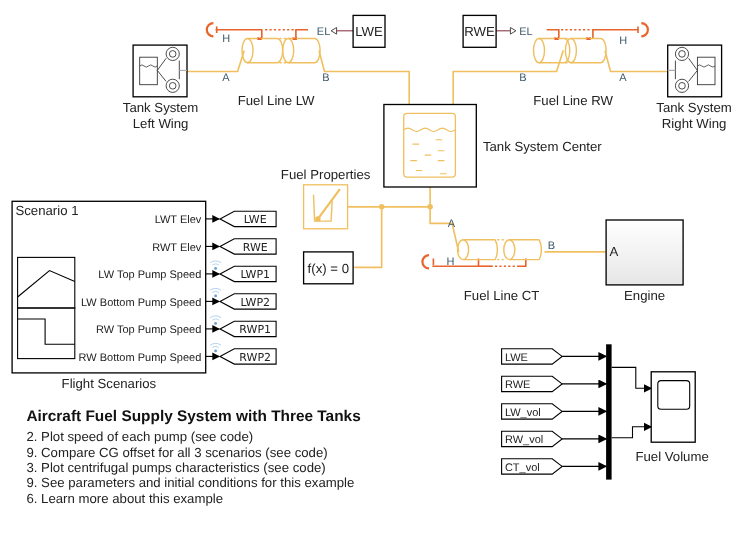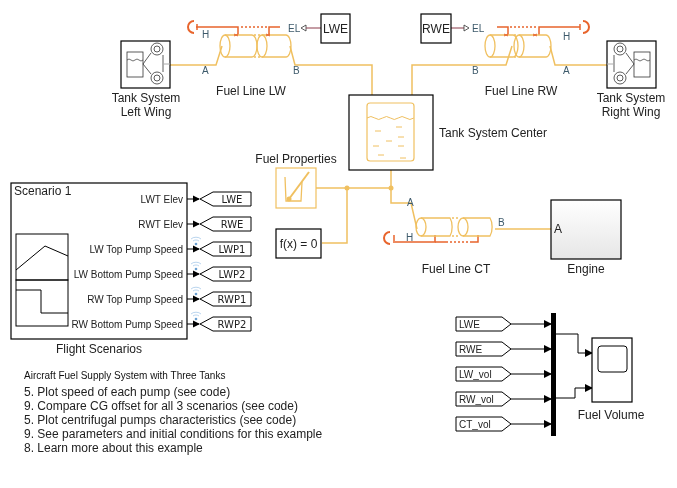--- a/index.html
+++ b/index.html
@@ -4,21 +4,21 @@
 <style>
   html, body { margin: 0; padding: 0; background: #ffffff; }
   body { width: 677px; height: 488px; position: relative; overflow: hidden;
          font-family: "Liberation Sans", sans-serif; color: #222; }
   svg#canvas { position: absolute; left: 0; top: 0; }
   .lbl { font-family: "Liberation Sans", sans-serif; font-size: 12px; fill: #222; }
   .plbl { font-family: "Liberation Sans", sans-serif; font-size: 10px; fill: #3d5a6b; }
   .sm { font-family: "Liberation Sans", sans-serif; font-size: 10px; fill: #222; }
   .gotolbl { font-family: "DejaVu Sans", sans-serif; font-size: 10px; fill: #222; }
   .annot { position: absolute; left: 24px; top: 370px; font-family: "Liberation Sans", sans-serif; }
-  .annot .title { font-weight: normal; font-size: 10px; color: #111; margin-bottom: 4px; }
+  .annot .title { font-weight: bold; font-size: 14px; color: #111; margin-bottom: 4px; }
   .annot .item { font-size: 12px; color: #222; line-height: 14px; cursor: pointer; }
 </style>
 </head>
 <body>
 
 <svg id="canvas" width="677" height="488" viewBox="0 0 677 488" xmlns="http://www.w3.org/2000/svg">
   <defs>
     <marker id="arr" markerWidth="8" markerHeight="8" refX="7" refY="4" orient="auto" markerUnits="userSpaceOnUse">
       <path d="M0,0 L8,4 L0,8 Z" fill="#000"></path>
     </marker>
@@ -293,19 +293,19 @@
   <g>
     <rect x="592" y="338" width="40" height="64" fill="#fff" stroke="#000" stroke-width="1.2"></rect>
     <rect x="598" y="346" width="29" height="26" rx="3" fill="#fff" stroke="#000" stroke-width="1"></rect>
   </g>
   <text class="lbl" x="611" y="419" text-anchor="middle">Fuel Volume</text>
 </svg>
 
 <div class="annot">
   <div class="title">Aircraft Fuel Supply System with Three Tanks</div>
   <div id="link-list">
-      <div class="item">5. Plot speed of each pump (see code)</div>
+      <div class="item">2. Plot speed of each pump (see code)</div>
       <div class="item">9. Compare CG offset for all 3 scenarios (see code)</div>
-      <div class="item">5. Plot centrifugal pumps characteristics (see code)</div>
+      <div class="item">3. Plot centrifugal pumps characteristics (see code)</div>
       <div class="item">9. See parameters and initial conditions for this example</div>
-      <div class="item">8. Learn more about this example</div>
+      <div class="item">6. Learn more about this example</div>
     </div>
 </div>
 
 </body></html>

